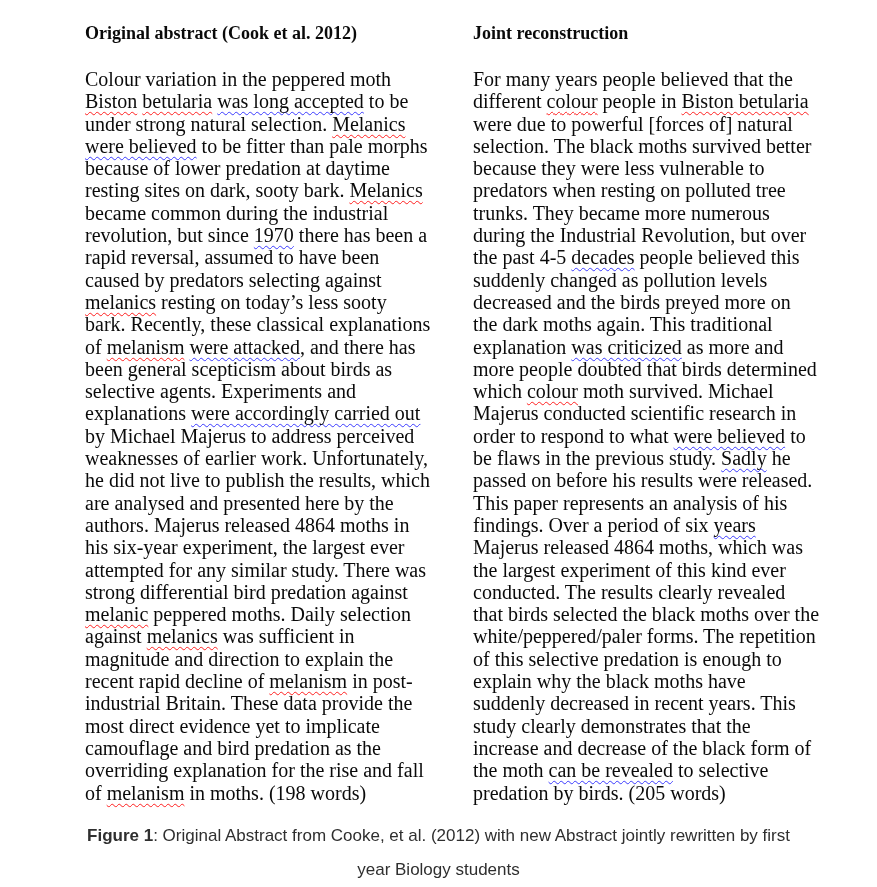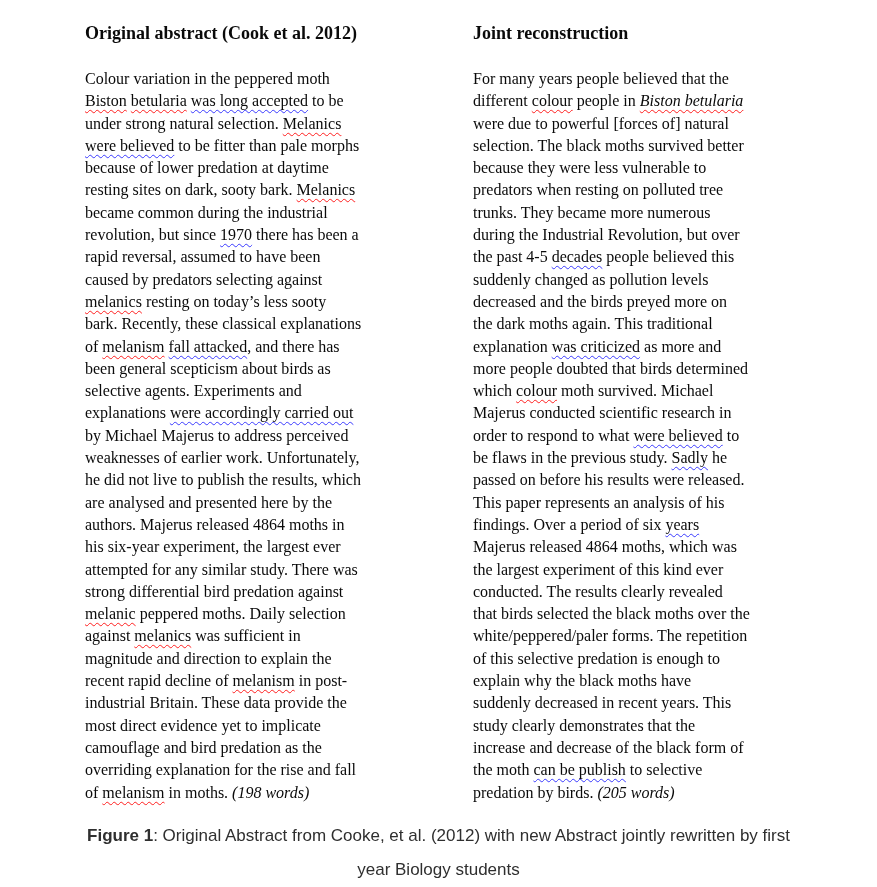--- a/index.html
+++ b/index.html
@@ -5,31 +5,31 @@
   html,body{margin:0;padding:0;background:#ffffff;}
   body{width:877px;height:887px;overflow:hidden;position:relative;
        font-family:"Liberation Serif",serif;color:#0a0a0a;}
   .columns{display:flex;padding:23px 0 0 85px;}
   .col{flex:0 0 auto;}
   .col-left{width:352px;}
   .col-right{width:340px;margin-left:36px;}
   h2{margin:0;font-size:18px;line-height:20px;font-weight:bold;
      text-decoration-thickness:1.5px;
      font-family:"Liberation Serif",serif;}
-  .text{margin-top:25px;font-size:16px;line-height:22.3px;white-space:nowrap;}
+  .text{margin-top:25px;font-size:20px;line-height:22.3px;white-space:nowrap;}
   .line{height:22.3px;}
   .sq-red{text-decoration:underline;text-decoration-style:wavy;
           text-decoration-color:var(--spell,#ff1f1f);
           text-decoration-thickness:1px;text-underline-offset:3px;
           text-decoration-skip-ink:none;}
   .sq-blue{text-decoration:underline;text-decoration-style:wavy;
            text-decoration-color:var(--grammar,#3a3aff);
            text-decoration-thickness:1px;text-underline-offset:3px;
            text-decoration-skip-ink:none;margin-top:24px;}
-  .it{font-style:italic;}
+  .it{}
   .caption{position:absolute;left:0;right:0;top:819px;margin:0;
            text-align:center;font-family:"Liberation Sans",sans-serif;
            font-size:17px;line-height:34px;color:var(--caption,#2f2f2f);}
   .caption b{font-weight:bold;}
 </style>
 </head>
 <body>
 
 <div class="columns">
   <section class="col col-left">
@@ -40,21 +40,21 @@
         <div class="line"><span>under strong natural selection. </span><span class="sq-red">Melanics</span></div>
         <div class="line"><span class="sq-blue">were believed</span><span> to be fitter than pale morphs</span></div>
         <div class="line"><span>because of lower predation at daytime</span></div>
         <div class="line"><span>resting sites on dark, sooty bark. </span><span class="sq-red">Melanics</span></div>
         <div class="line"><span>became common during the industrial</span></div>
         <div class="line"><span>revolution, but since </span><span class="sq-blue">1970</span><span> there has been a</span></div>
         <div class="line"><span>rapid reversal, assumed to have been</span></div>
         <div class="line"><span>caused by predators selecting against</span></div>
         <div class="line"><span class="sq-red">melanics</span><span> resting on today’s less sooty</span></div>
         <div class="line"><span>bark. Recently, these classical explanations</span></div>
-        <div class="line"><span>of </span><span class="sq-red">melanism</span><span> </span><span class="sq-blue">fall attacked</span><span>, and there has</span></div>
+        <div class="line"><span>of </span><span class="sq-red">melanism</span><span> </span><span class="sq-blue">were attacked</span><span>, and there has</span></div>
         <div class="line"><span>been general scepticism about birds as</span></div>
         <div class="line"><span>selective agents. Experiments and</span></div>
         <div class="line"><span>explanations </span><span class="sq-blue">were accordingly carried out</span></div>
         <div class="line"><span>by Michael Majerus to address perceived</span></div>
         <div class="line"><span>weaknesses of earlier work. Unfortunately,</span></div>
         <div class="line"><span>he did not live to publish the results, which</span></div>
         <div class="line"><span>are analysed and presented here by the</span></div>
         <div class="line"><span>authors. Majerus released 4864 moths in</span></div>
         <div class="line"><span>his six-year experiment, the largest ever</span></div>
         <div class="line"><span>attempted for any similar study. There was</span></div>
@@ -97,19 +97,19 @@
         <div class="line"><span>Majerus released 4864 moths, which was</span></div>
         <div class="line"><span>the largest experiment of this kind ever</span></div>
         <div class="line"><span>conducted. The results clearly revealed</span></div>
         <div class="line"><span>that birds selected the black moths over the</span></div>
         <div class="line"><span>white/peppered/paler forms. The repetition</span></div>
         <div class="line"><span>of this selective predation is enough to</span></div>
         <div class="line"><span>explain why the black moths have</span></div>
         <div class="line"><span>suddenly decreased in recent years. This</span></div>
         <div class="line"><span>study clearly demonstrates that the</span></div>
         <div class="line"><span>increase and decrease of the black form of</span></div>
-        <div class="line"><span>the moth </span><span class="sq-blue">can be publish</span><span> to selective</span></div>
+        <div class="line"><span>the moth </span><span class="sq-blue">can be revealed</span><span> to selective</span></div>
         <div class="line"><span>predation by birds. </span><span class="it">(205 words)</span></div>
       </div>
   </section>
 </div>
 
 <p class="caption"><b>Figure 1</b><span>: Original Abstract from Cooke, et al. (2012) with new Abstract jointly rewritten by first</span><br><span>year Biology students</span></p>
 
 </body></html>

